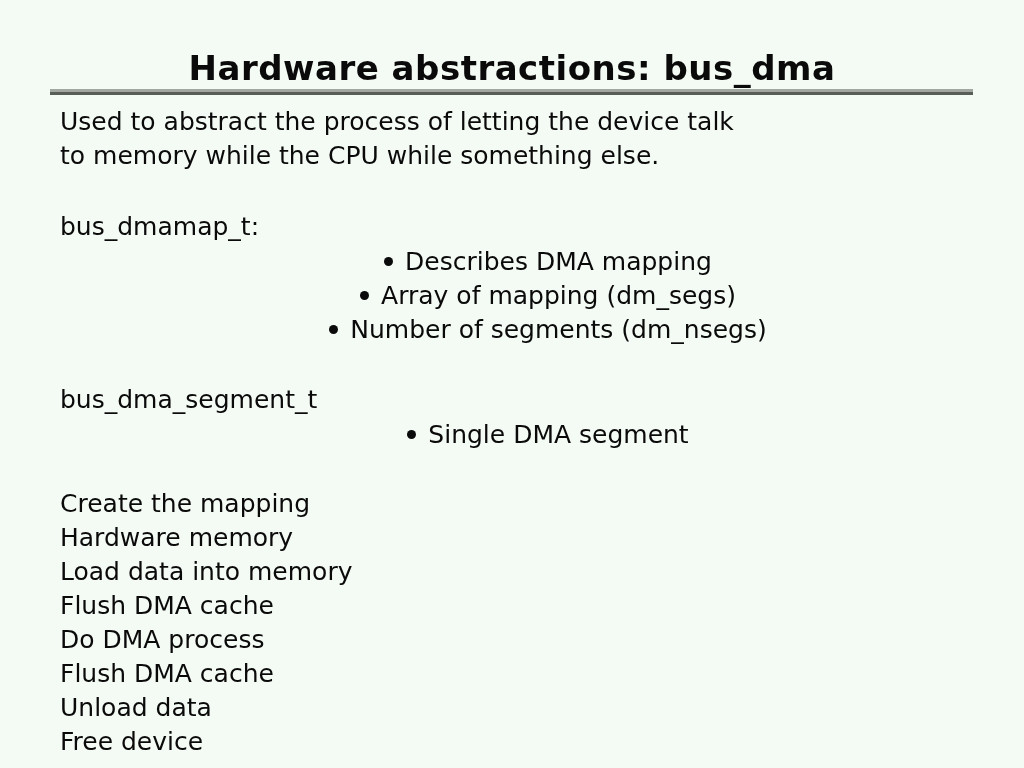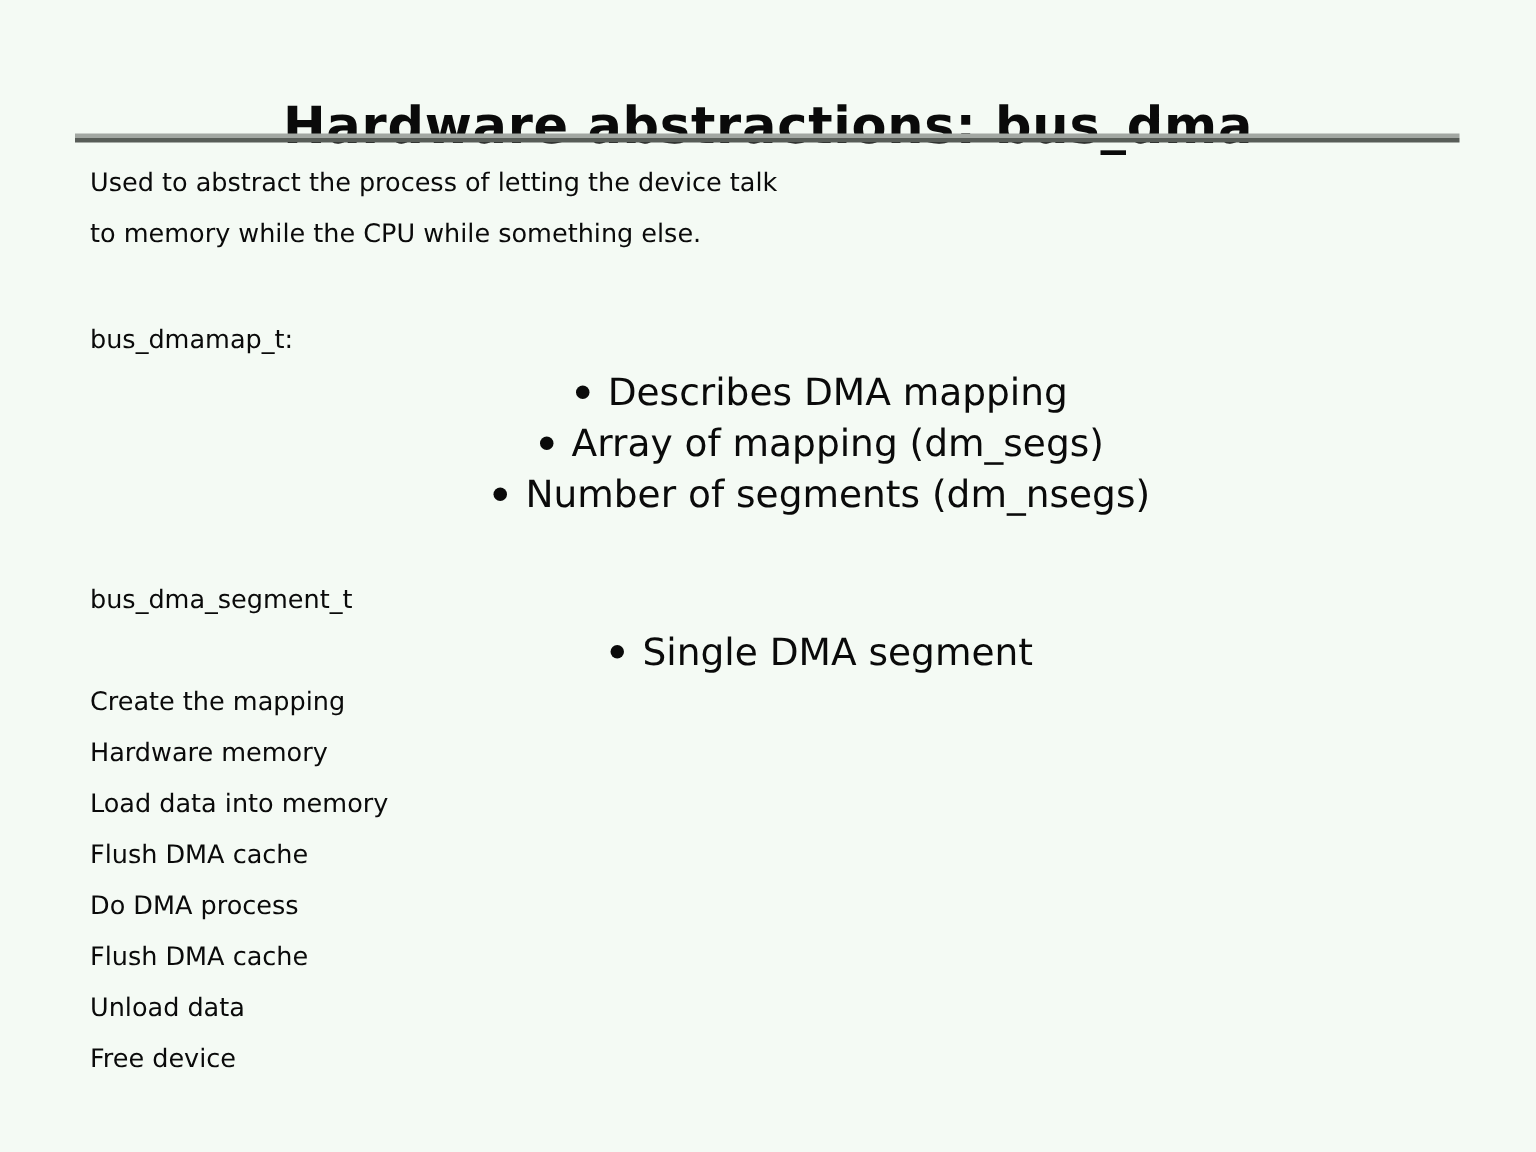--- a/index.html
+++ b/index.html
@@ -9,46 +9,46 @@
     overflow: hidden;
   }
   .slide {
     position: relative;
     width: 1024px; height: 768px;
     background: #f4faf4;
     color: #0a0a0a;
   }
   .title {
     position: absolute;
-    top: 64px; left: 0; right: 0;
+    top: 48px; left: 0; right: 0;
     margin: 0;
     text-align: center;
     font-size: 34px;
     font-weight: bold;
     letter-spacing: 0.5px;
     color: #0a0a0a;
   }
   .divider {
     position: absolute;
     left: 50px; top: 89px;
     width: 923px; height: 6px;
     background: linear-gradient(to bottom, #a2a7a2 0 50%, #585d58 50% 100%);
   }
   .content {
     position: absolute;
     left: 60px; top: 105px; right: 30px;
   }
   .line {
     height: 34px;
     line-height: 34px;
-    font-size: 17px;
+    font-size: 25px;
     white-space: nowrap;
   }
   .section { margin-top: 37px; }
-  .steps   { }
+  .steps   { margin-top: 36px; }
   .bullet-line {
     display: flex;
     align-items: center;
     height: 34px;
     font-size: 25px;
     white-space: nowrap;
     justify-content: center;
   }
   .dot {
     display: inline-block;

